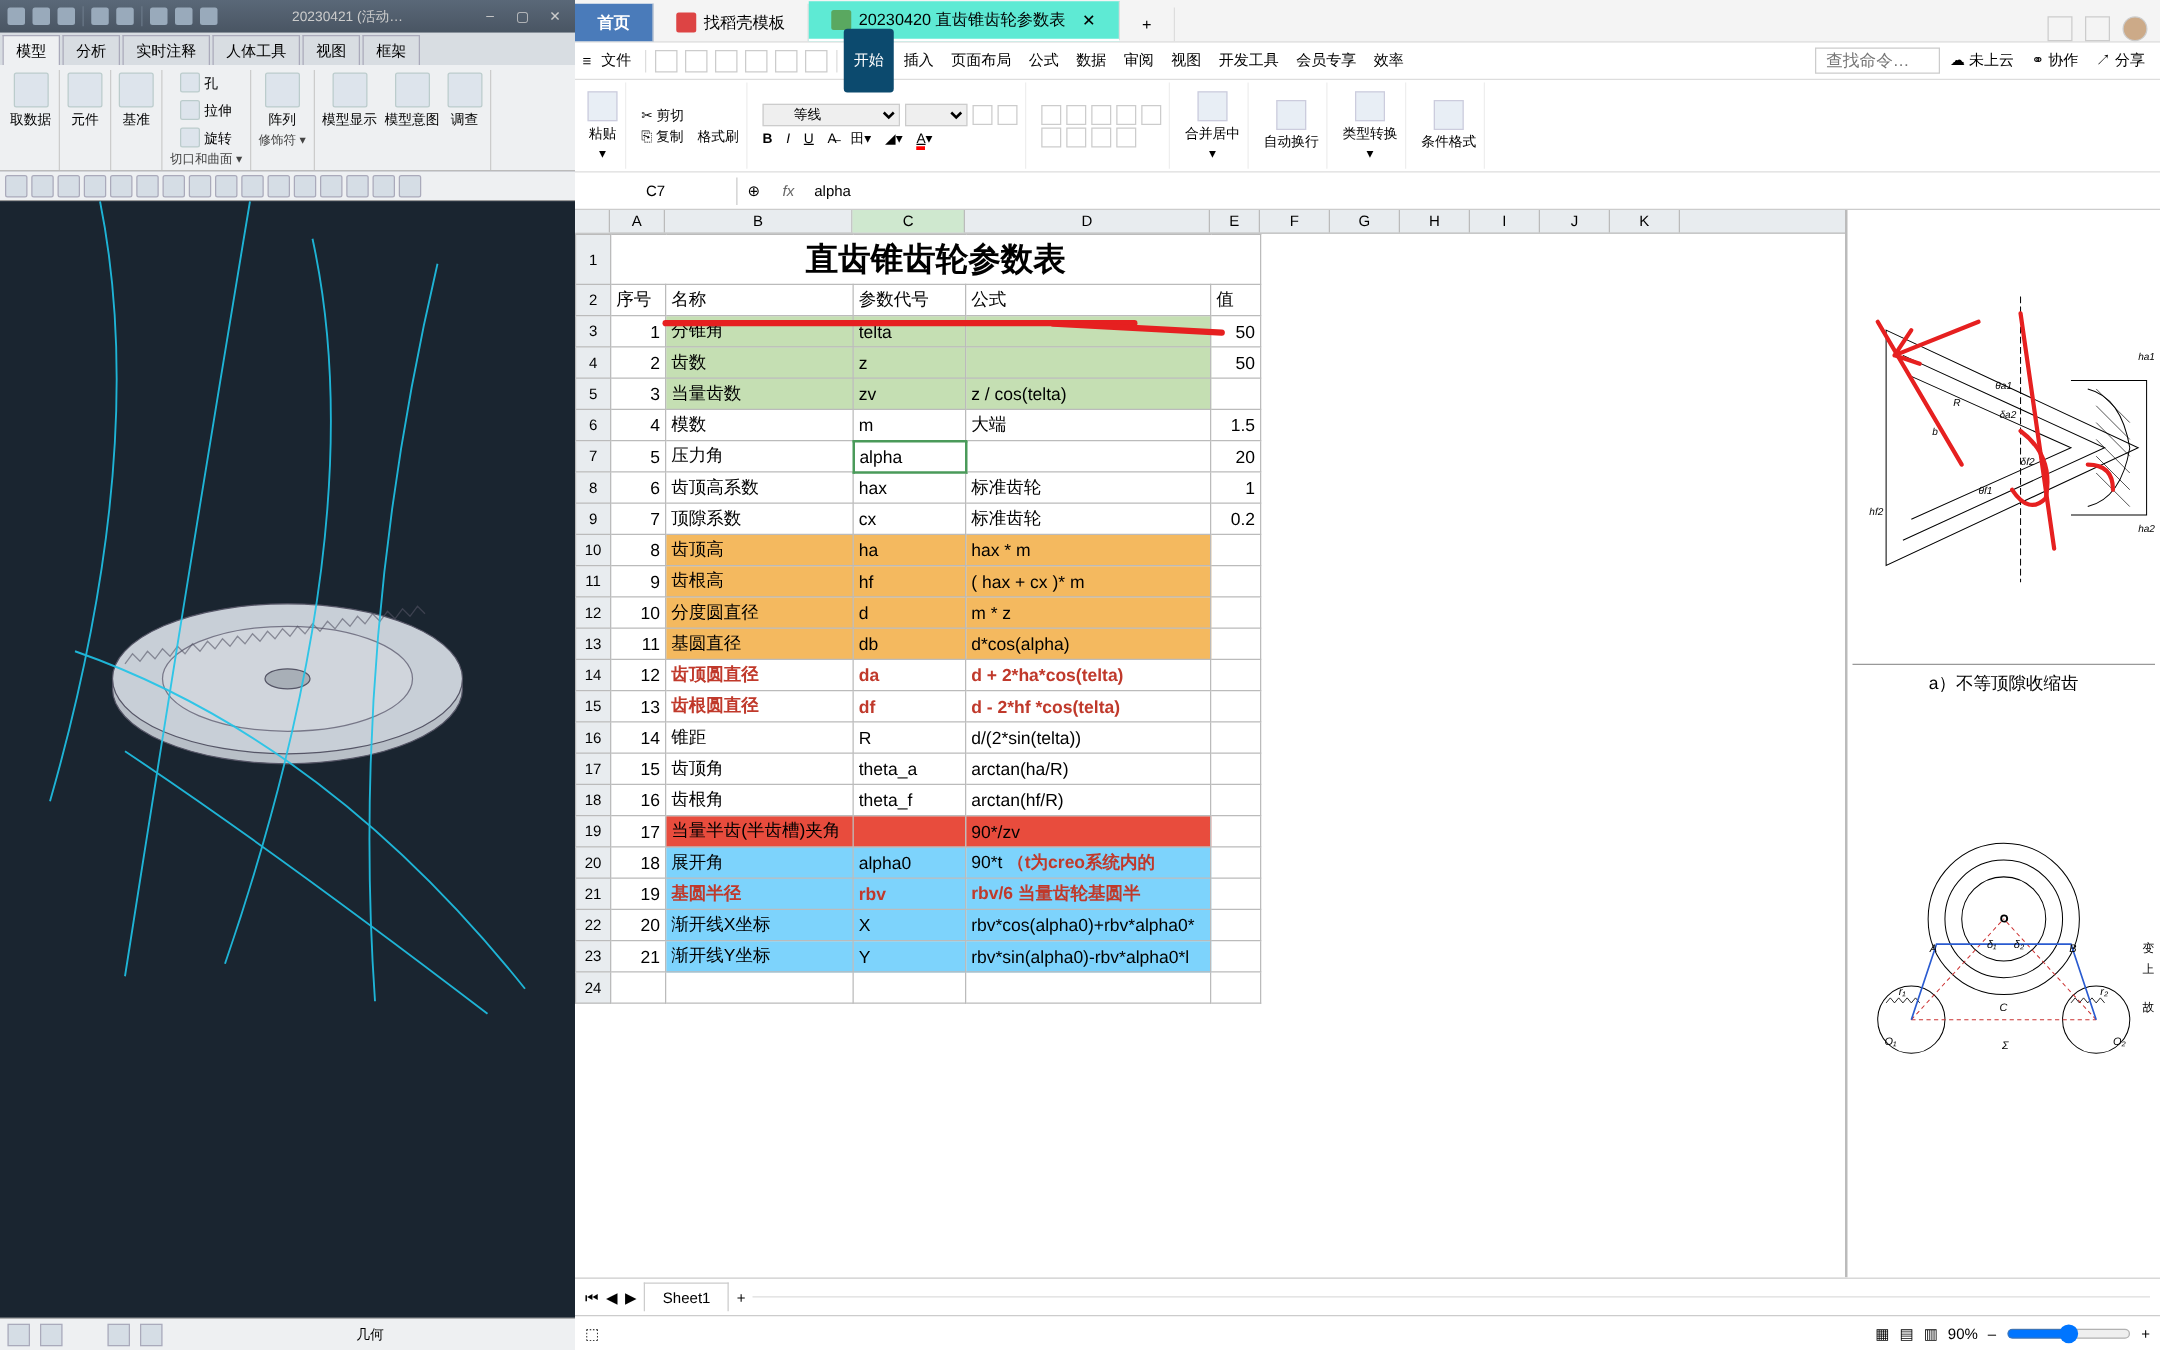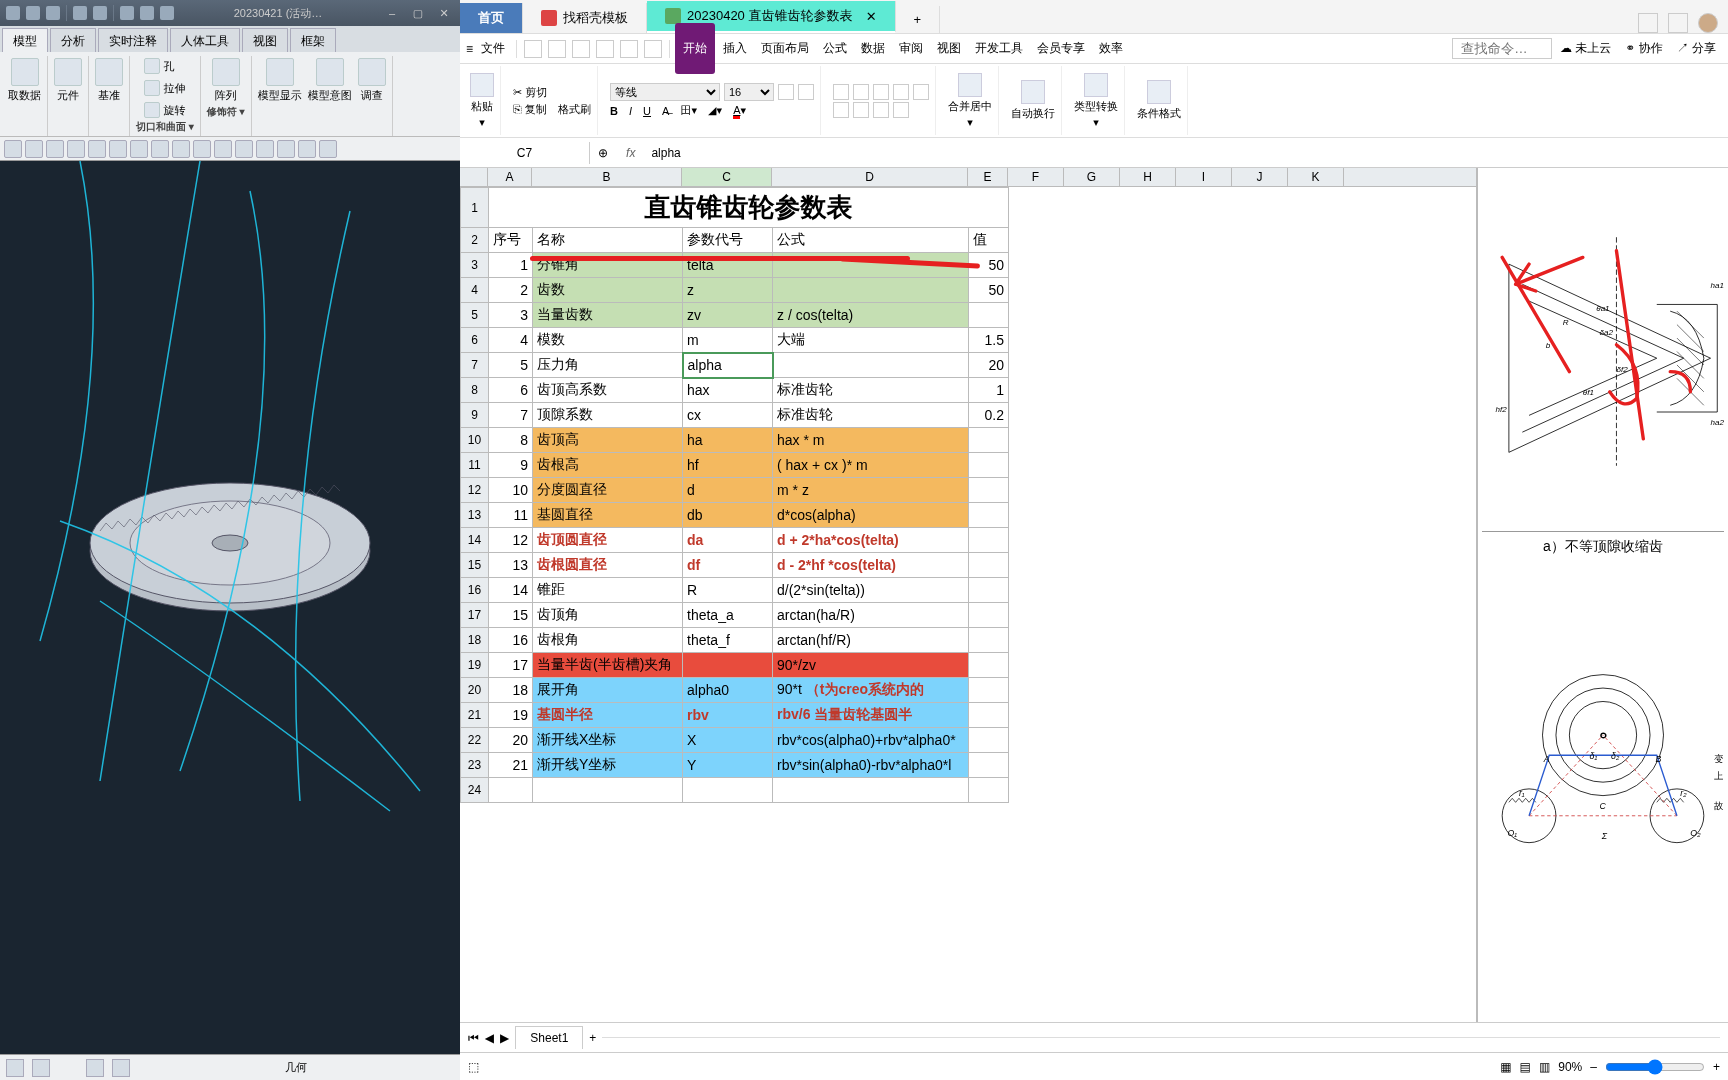--- a/index.html
+++ b/index.html
@@ -16,52 +16,52 @@
 .cad-tabs{height:26px;background:#d8dde2;display:flex;align-items:flex-end;font-size:12px;}
 .cad-tab{padding:4px 10px 2px;background:#d8dde2;border:1px solid #aab;border-bottom:none;margin-left:2px;}
 .cad-tab.active{background:#eef0f2;}
 .cad-ribbon{background:#eef0f2;border-bottom:1px solid #bbb;padding:4px 4px 0;display:flex;gap:2px;font-size:11px;}
 .rgroup{display:flex;flex-direction:column;align-items:center;border-right:1px solid #ccc;padding:2px 6px 2px 4px;}
 .rgroup .ricons{display:flex;gap:6px;align-items:center;flex-wrap:wrap;}
 .ritem{display:flex;flex-direction:column;align-items:center;gap:2px;}
 .ritem .ri{width:28px;height:28px;background:#dde4ec;border:1px solid #bcc;border-radius:2px;}
 .ritem.small{flex-direction:row;gap:3px;}
 .ritem.small .ri{width:16px;height:16px;}
-.rgroup .glabel{font-size:10px;color:#444;margin-top:2px;font-weight:bold;}
+.rgroup .glabel{font-size:10px;color:#444;margin-top:2px;}
 .cad-toolbar2{height:24px;background:#eef0f2;border-bottom:1px solid #999;display:flex;align-items:center;gap:3px;padding:0 4px;}
 .tb2{width:18px;height:18px;background:#d5dde5;border:1px solid #aab;border-radius:2px;}
 .cad-view{flex:1;background:#1a2530;position:relative;}
 .gear{position:absolute;left:80px;top:300px;width:300px;height:180px;}
 .cad-status{height:26px;background:#eef0f2;border-top:1px solid #999;display:flex;align-items:center;gap:8px;padding:0 6px;font-size:11px;}
 .cad-status .sb{width:18px;height:18px;background:#d5dde5;border:1px solid #aab;}
 
 
 .wps{flex:1;height:100%;display:flex;flex-direction:column;background:#fff;}
 .wps-tabs{height:34px;background:#f4f4f4;display:flex;align-items:flex-end;border-bottom:1px solid #ddd;font-size:13px;}
 .wtab{padding:6px 18px;display:flex;align-items:center;gap:6px;border-right:1px solid #ddd;}
 .wtab.home{background:#4a7bba;color:#fff;font-weight:bold;}
 .wtab.active{background:#5eead4;border-bottom:2px solid #fff;}
 .wtab .wico{width:16px;height:16px;background:#5aa860;border-radius:2px;}
 .wtab .wico.r{background:#d44;}
 .wps-right-icons{margin-left:auto;display:flex;gap:10px;padding-right:10px;}
 .wri{width:20px;height:20px;border:1px solid #ccc;}
 
 .wps-menu{height:30px;display:flex;align-items:center;gap:2px;padding:0 6px;font-size:12px;border-bottom:1px solid #ddd;}
 .wps-menu .mbtn{padding:3px 6px;}
-.wps-menu .mbtn.start{background:#701a75;color:#fff;border-radius:3px;padding:17px 8px;}
+.wps-menu .mbtn.start{background:#0c4a6e;color:#fff;border-radius:3px;padding:17px 8px;}
 .wps-menu .mico{width:18px;height:18px;border:1px solid #ccc;margin:0 2px;}
 .wps-menu .msep{width:1px;height:18px;background:#ddd;margin:0 3px;}
 .wps-menu .search{margin-left:auto;border:1px solid #ccc;padding:2px 8px;color:#999;width:100px;}
 
 .wps-ribbon{height:74px;border-bottom:1px solid #ddd;display:flex;align-items:center;font-size:11px;padding:2px 4px;gap:6px;}
 .wgrp{display:flex;flex-direction:column;gap:2px;border-right:1px solid #eee;padding:2px 6px;height:100%;justify-content:center;}
 .wgrp .row{display:flex;gap:4px;align-items:center;}
 .wbtn{display:flex;flex-direction:column;align-items:center;gap:2px;}
 .wbtn .wi{width:24px;height:24px;background:#e8eef5;border:1px solid #ccd;}
-.wsel{border:1px solid #ccc;padding:1px 0;font-size:11px;}
+.wsel{border:1px solid #ccc;padding:1px 20px;font-size:11px;}
 .wico2{width:16px;height:16px;border:1px solid #ccc;}
 
 .wps-formula{height:30px;border-bottom:1px solid #ccc;display:flex;align-items:center;font-size:12px;}
 .cellref{width:130px;border-right:1px solid #ccc;text-align:center;padding:4px;}
 .fxlabel{padding:0 10px;font-style:italic;color:#666;}
 .fxinput{flex:1;padding:4px 6px;}
 
 .wps-body{flex:1;display:flex;overflow:hidden;}
 .sheet{flex:0 0 1016px;overflow:auto;position:relative;}
 .colheaders{display:flex;position:sticky;top:0;background:#e8ecef;border-bottom:1px solid #bbb;font-size:12px;}

